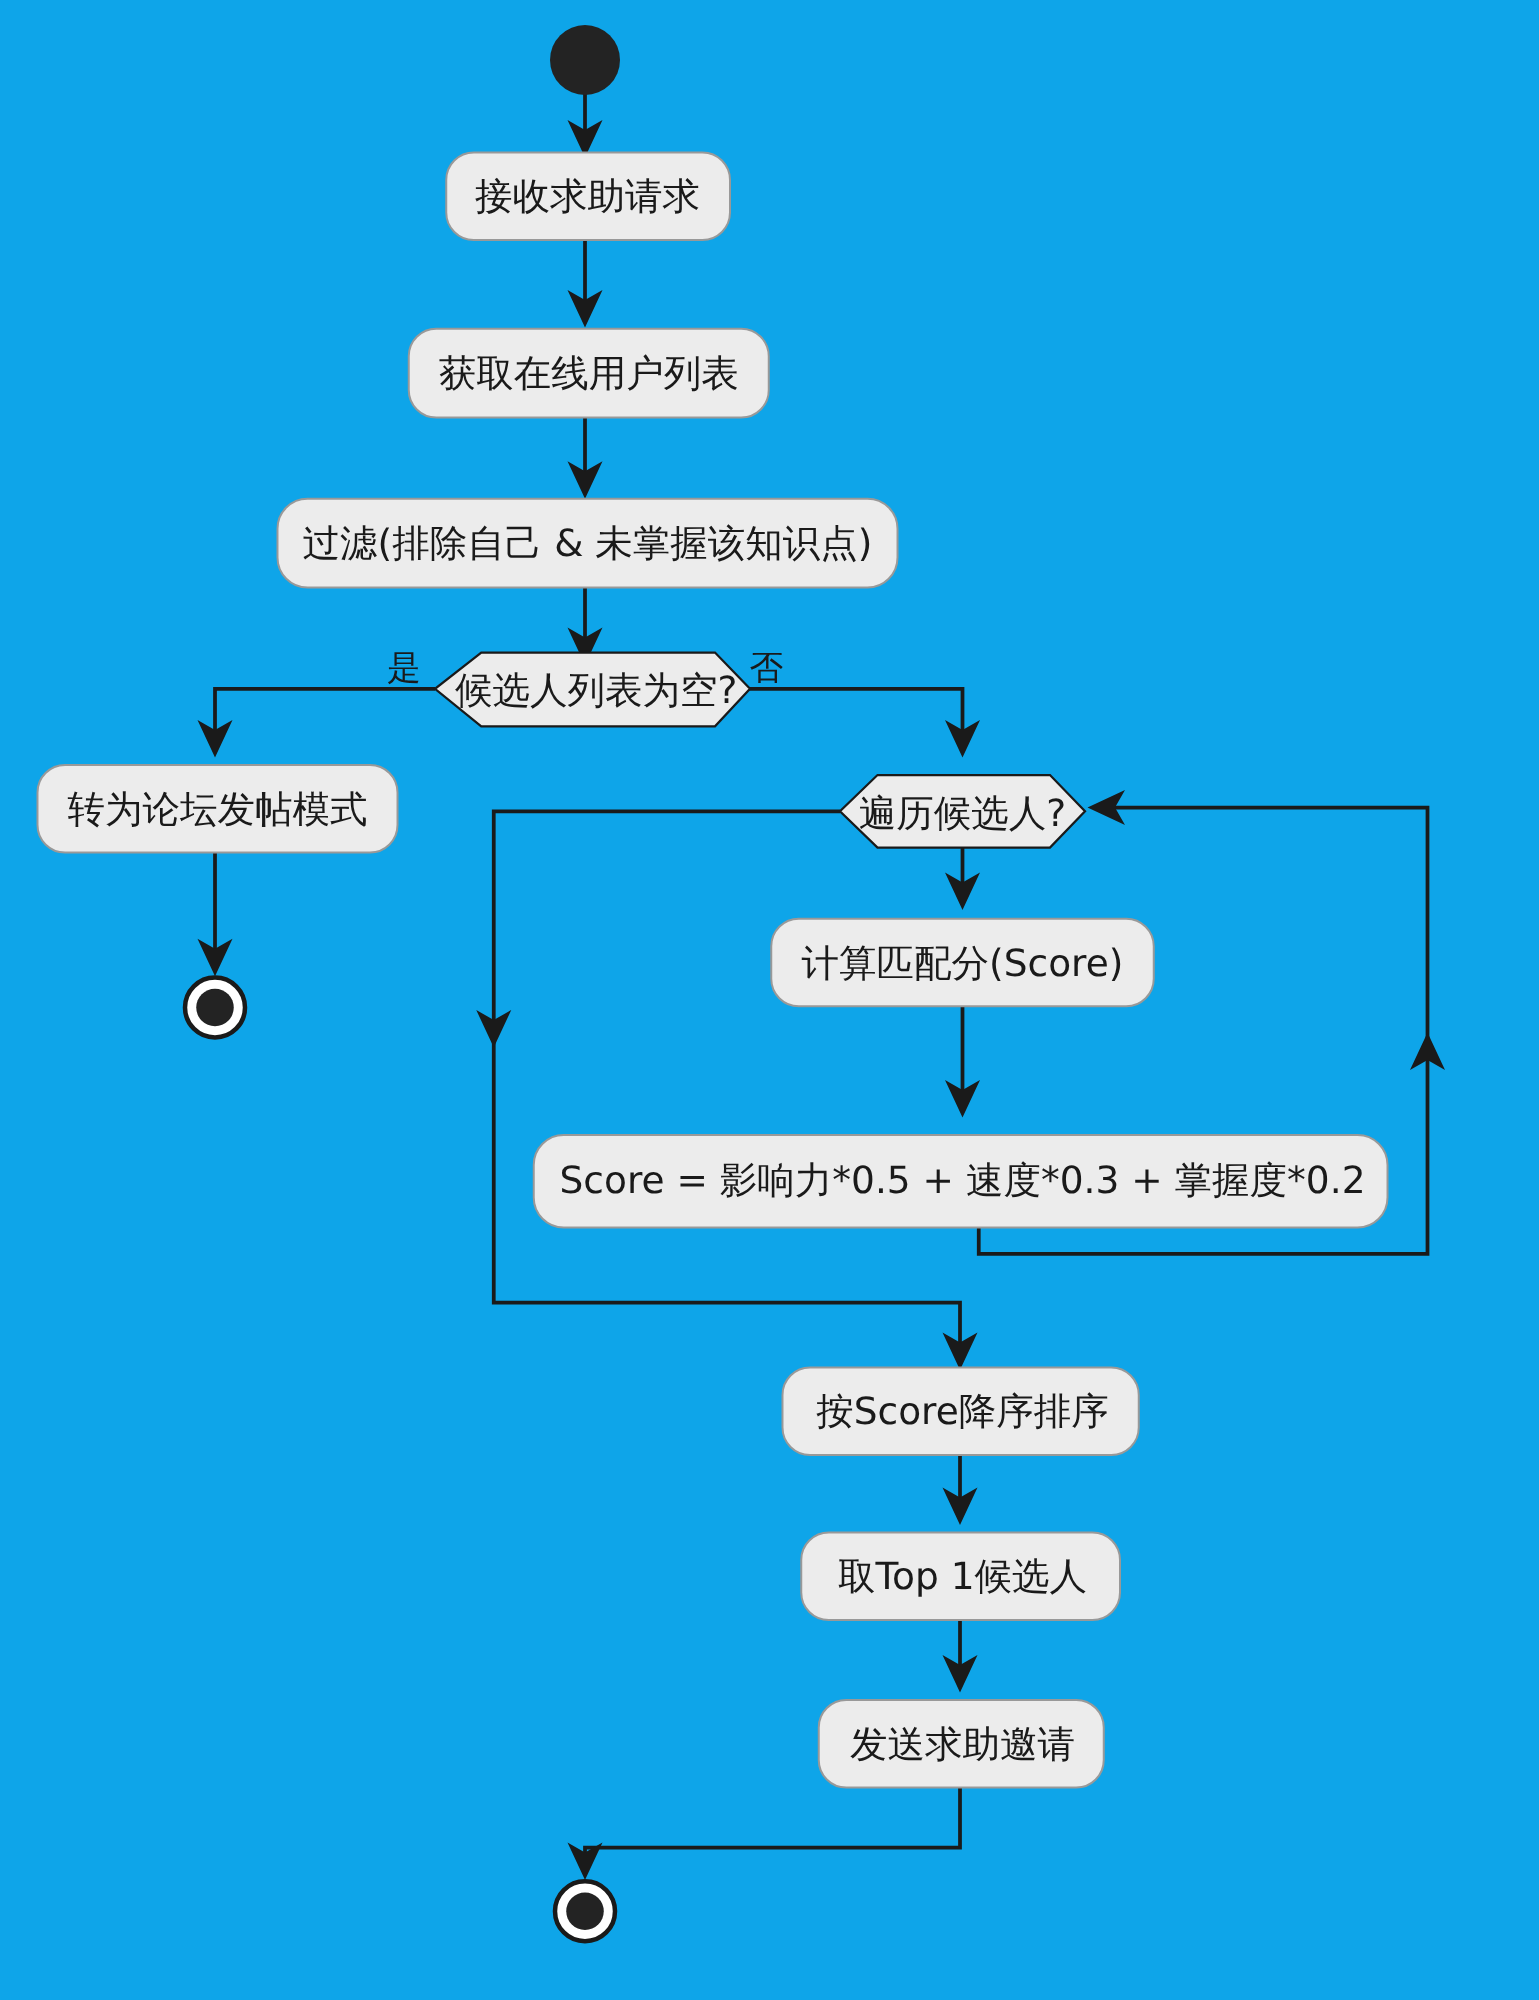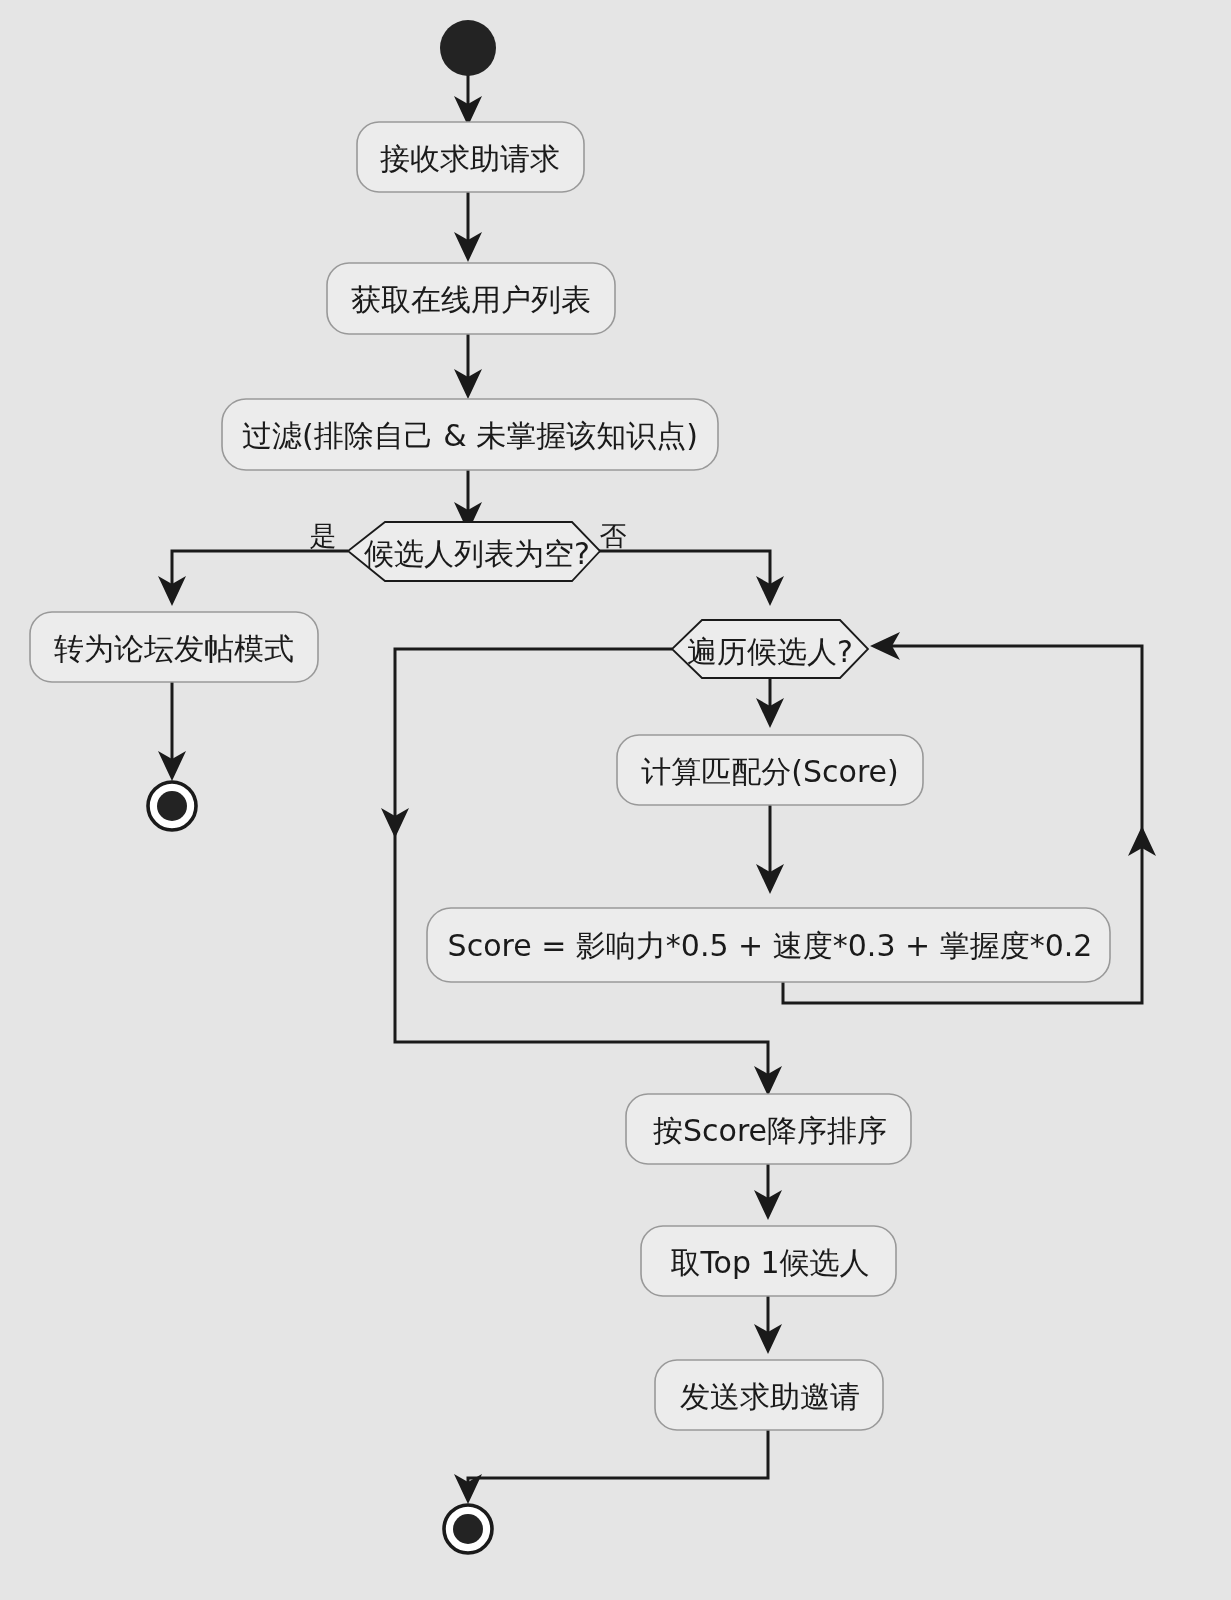--- a/index.html
+++ b/index.html
@@ -8,21 +8,21 @@
     padding: 0;
     background: #ffffff;
   }
   body {
     font-family: "DejaVu Sans", "Liberation Sans", sans-serif;
   }
   #diagram-root {
     position: relative;
     width: 1231px;
     height: 1600px;
-    background: #e5e5e5;
+    background: #0ea5e9;
     overflow: hidden;
   }
   svg#flow-svg {
     position: absolute;
     top: 0;
     left: 0;
     width: 1231px;
     height: 1600px;
     display: block;
   }

